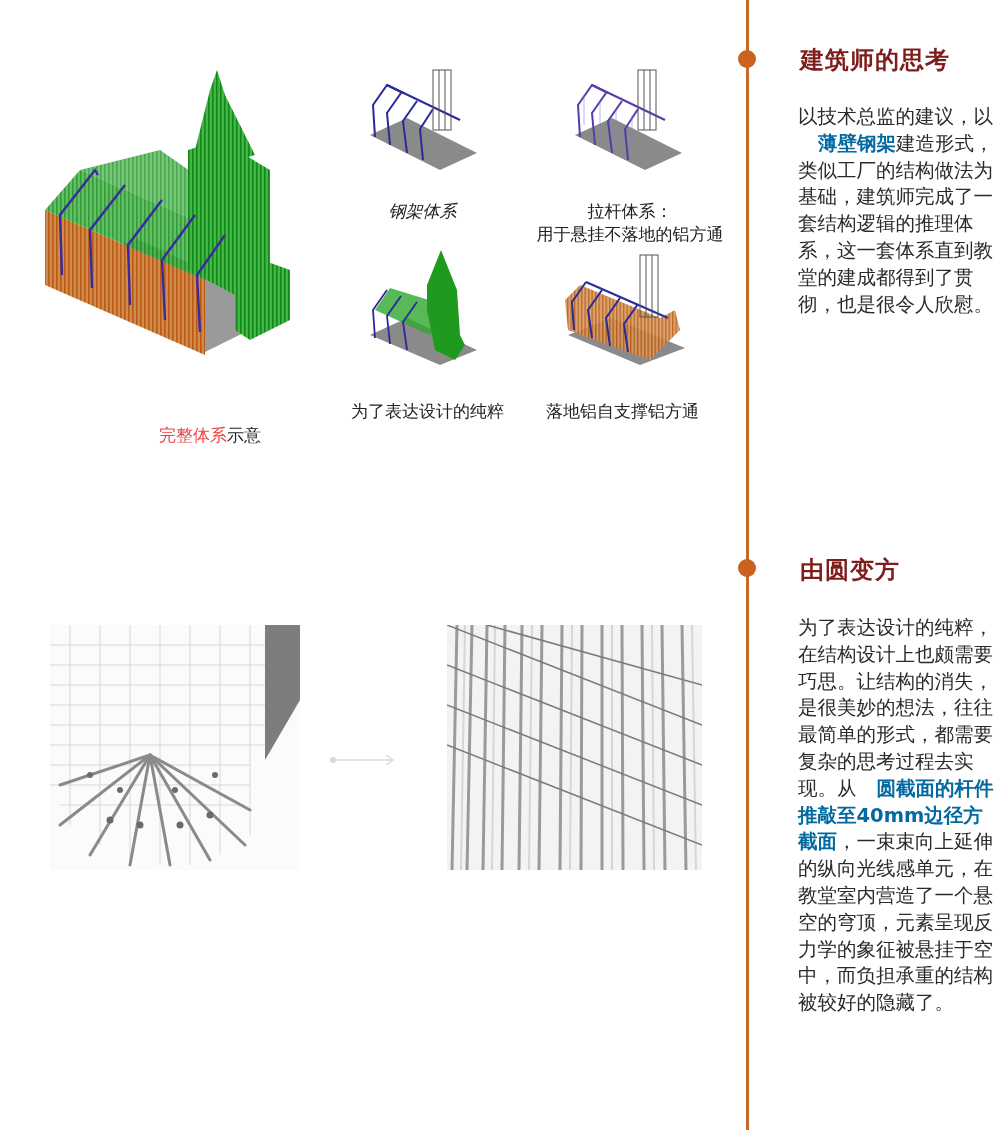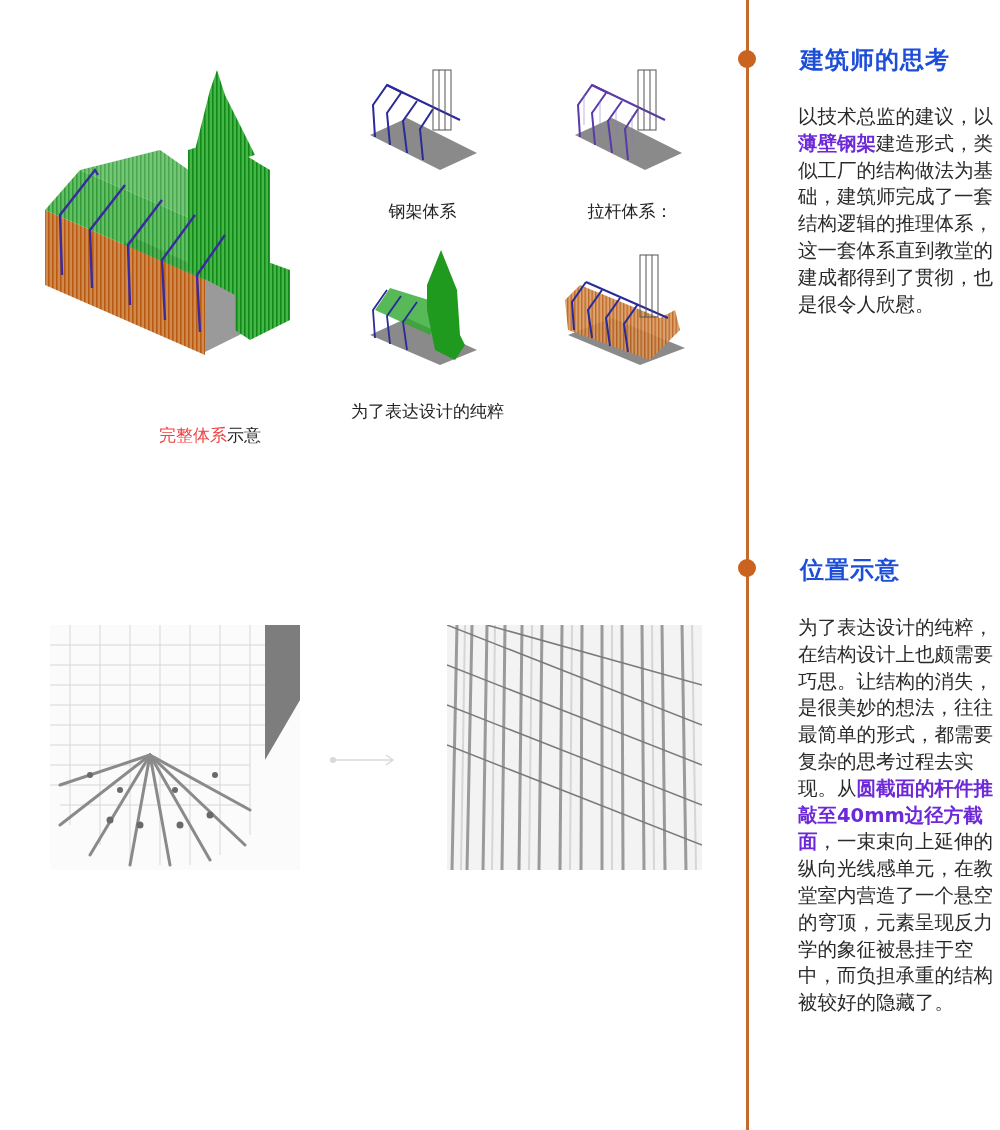--- a/index.html
+++ b/index.html
@@ -1,39 +1,39 @@
 <!DOCTYPE html>
 <html><head>
 <meta charset="utf-8">
 <style>
   html, body { margin:0; padding:0; background:#fff; }
   body { width:1000px; height:1130px; position:relative; overflow:hidden;
          font-family:"DejaVu Sans", "Liberation Sans", sans-serif; color:#222; }
   .abs { position:absolute; }
   .timeline { left:746px; top:0; width:3px; height:1130px; background:#c46a2a; }
   .dot { width:18px; height:18px; border-radius:50%; background:#c9631f; left:738px; }
-  .heading { left:800px; font-size:24px; font-weight:bold; color:#1d4ed8; letter-spacing:1px; }
+  .heading { left:800px; font-size:24px; font-weight:bold; color:#7f1d1d; letter-spacing:1px; }
   .para { left:798px; width:200px; font-size:19.5px; line-height:26.8px; color:#2a2a2a; word-break:break-all; }
-  .para b { color:#6d28d9; }
+  .para b { color:#0369a1;margin-left:20px; }
   .caption { font-size:17px; color:#222; text-align:center; line-height:23px; }
   .caption .blue { color:#ef4444; }
   .fig { }
   svg { display:block; }
 </style>
 </head>
 <body>
 
 <div class="abs timeline"></div>
 <div class="abs dot" style="top:50px;"></div>
 <div class="abs dot" style="top:559px;"></div>
 
 <div class="abs heading" style="top:44px;">建筑师的思考</div>
 <div class="abs para" style="top:104px;"><span>以技术总监的建议，以</span><b>薄壁钢架</b><span>建造形式，类似工厂的结构做法为基础，建筑师完成了一套结构逻辑的推理体系，这一套体系直到教堂的建成都得到了贯彻，也是很令人欣慰。</span></div>
 
-<div class="abs heading" style="top:554px;">位置示意</div>
+<div class="abs heading" style="top:554px;">由圆变方</div>
 <div class="abs para" style="top:615px;"><span>为了表达设计的纯粹，在结构设计上也颇需要巧思。让结构的消失，是很美妙的想法，往往最简单的形式，都需要复杂的思考过程去实现。从</span><b>圆截面的杆件推敲至40mm边径方截面</b><span>，一束束向上延伸的纵向光线感单元，在教堂室内营造了一个悬空的穹顶，元素呈现反力学的象征被悬挂于空中，而负担承重的结构被较好的隐藏了。</span></div>
 
 <div class="abs fig" style="left:40px; top:70px; width:260px; height:290px;">
   <svg width="260" height="290" viewBox="0 0 260 290">
     <defs>
       <pattern id="vO" width="4" height="10" patternUnits="userSpaceOnUse">
           <rect width="4" height="10" fill="#d08a4c"></rect>
           <rect width="1.6" height="10" fill="#b85a14"></rect>
         </pattern>
       <pattern id="vG" width="4" height="10" patternUnits="userSpaceOnUse">
@@ -75,21 +75,21 @@
       <polyline points="58,95 55,64 68,44"></polyline>
       <line x1="22" y1="20" x2="95" y2="55"></line>
     </g>
     <g stroke="#555" stroke-width="1" fill="none">
       <rect x="68" y="5" width="18" height="60"></rect>
       <line x1="74" y1="5" x2="74" y2="65"></line>
         <line x1="80" y1="5" x2="80" y2="65"></line>
     </g>
   </svg>
 </div>
-<div class="abs caption" style="left:365px; top:200px; width:115px;">钢架体系</div>
+<div class="abs caption" style="left:365px; top:200px; width:115px;font-style:italic;">钢架体系</div>
 
 <div class="abs fig" style="left:570px; top:65px; width:115px; height:105px;">
   <svg width="115" height="105" viewBox="0 0 115 105">
     <polygon points="5,70 75,105 112,88 42,53" fill="#8a8a8a"></polygon>
     <g stroke="#5a3aaa" stroke-width="2" fill="none">
       <polyline points="10,72 8,40 22,20 38,28"></polyline>
       <polyline points="25,80 22,48 36,28"></polyline>
       <polyline points="42,88 38,56 52,36"></polyline>
       <polyline points="58,95 55,64 68,44"></polyline>
       <line x1="22" y1="20" x2="95" y2="55"></line>
@@ -102,20 +102,21 @@
     </g>
     <g stroke="#555" stroke-width="1" fill="none">
       <rect x="68" y="5" width="18" height="60"></rect>
       <line x1="74" y1="5" x2="74" y2="65"></line>
         <line x1="80" y1="5" x2="80" y2="65"></line>
     </g>
   </svg>
 </div>
 <div class="abs caption" style="left:510px; top:200px; width:240px;">
     <div>拉杆体系：</div>
+    <div>用于悬挂不落地的铝方通</div>
   </div>
 
 <div class="abs fig" style="left:365px; top:250px; width:115px; height:115px;">
   <svg width="115" height="115" viewBox="0 0 115 115">
     <polygon points="5,85 75,115 112,100 42,68" fill="#8a8a8a"></polygon>
     <polygon points="10,60 25,38 80,55 65,85" fill="#2ea82e" opacity="0.8"></polygon>
     <polygon points="62,35 72,10 76,0 82,15 92,40 95,85 100,95 90,110 70,100 62,60" fill="#1f9a1f"></polygon>
     <g stroke="#2a2a9a" stroke-width="1.8" fill="none">
       <polyline points="10,88 8,60 22,40"></polyline>
       <polyline points="25,94 22,66 36,46"></polyline>
@@ -143,20 +144,21 @@
       <line x1="26" y1="32" x2="108" y2="68"></line>
     </g>
     <g stroke="#555" stroke-width="1" fill="none">
       <rect x="80" y="5" width="18" height="62"></rect>
       <line x1="86" y1="5" x2="86" y2="67"></line>
         <line x1="92" y1="5" x2="92" y2="67"></line>
     </g>
   </svg>
 </div>
 <div class="abs caption" style="left:520px; top:400px; width:205px;">
+    <div>落地铝自支撑铝方通</div>
   </div>
 
 <div class="abs fig" style="left:50px; top:625px; width:250px; height:245px;">
   <svg width="250" height="245" viewBox="0 0 250 245">
     <rect x="0" y="0" width="250" height="245" fill="#fbfbfb"></rect>
     <polygon points="215,0 250,0 250,75 215,135" fill="#7d7d7d"></polygon>
     <g stroke="#cfcfcf" stroke-width="0.8">
       <line x1="0" y1="20" x2="215" y2="20"></line>
         <line x1="0" y1="40" x2="215" y2="40"></line>
         <line x1="0" y1="60" x2="215" y2="60"></line>

